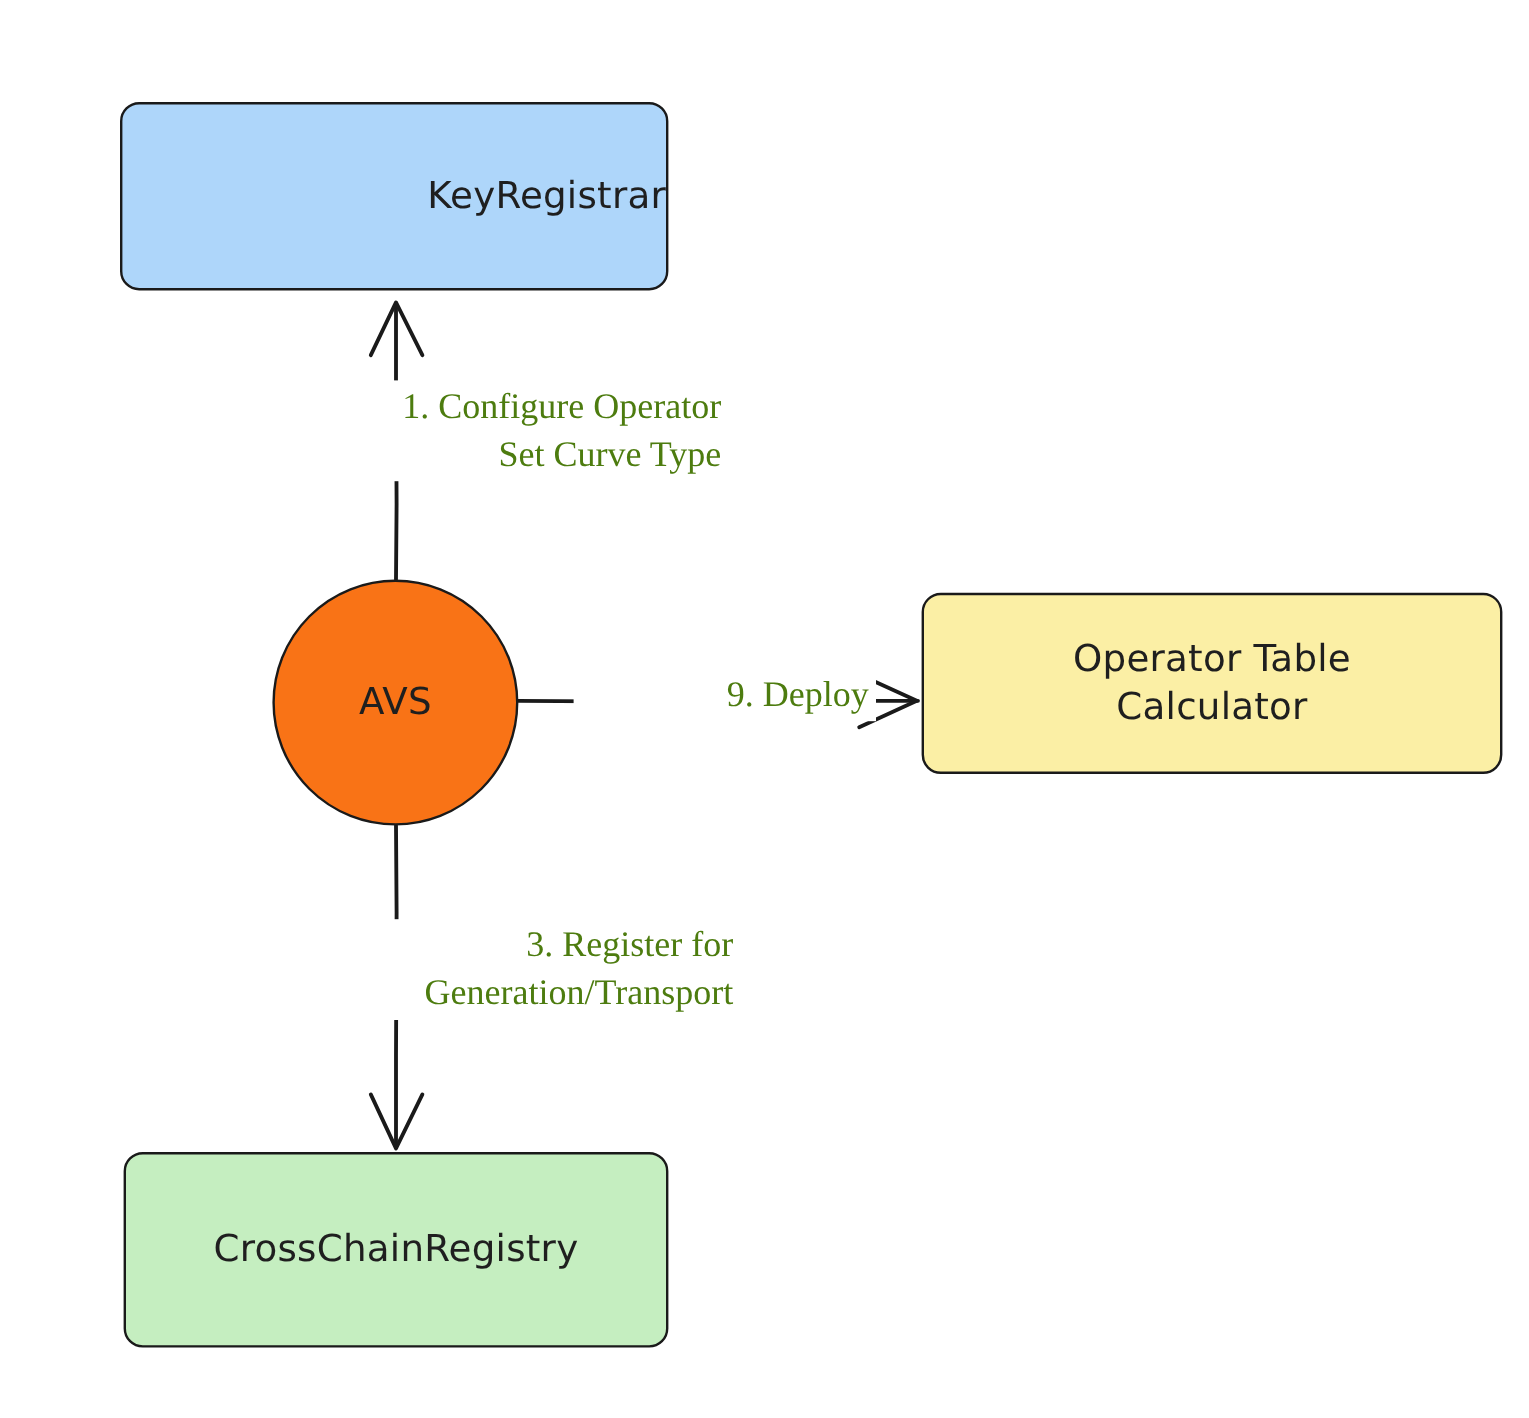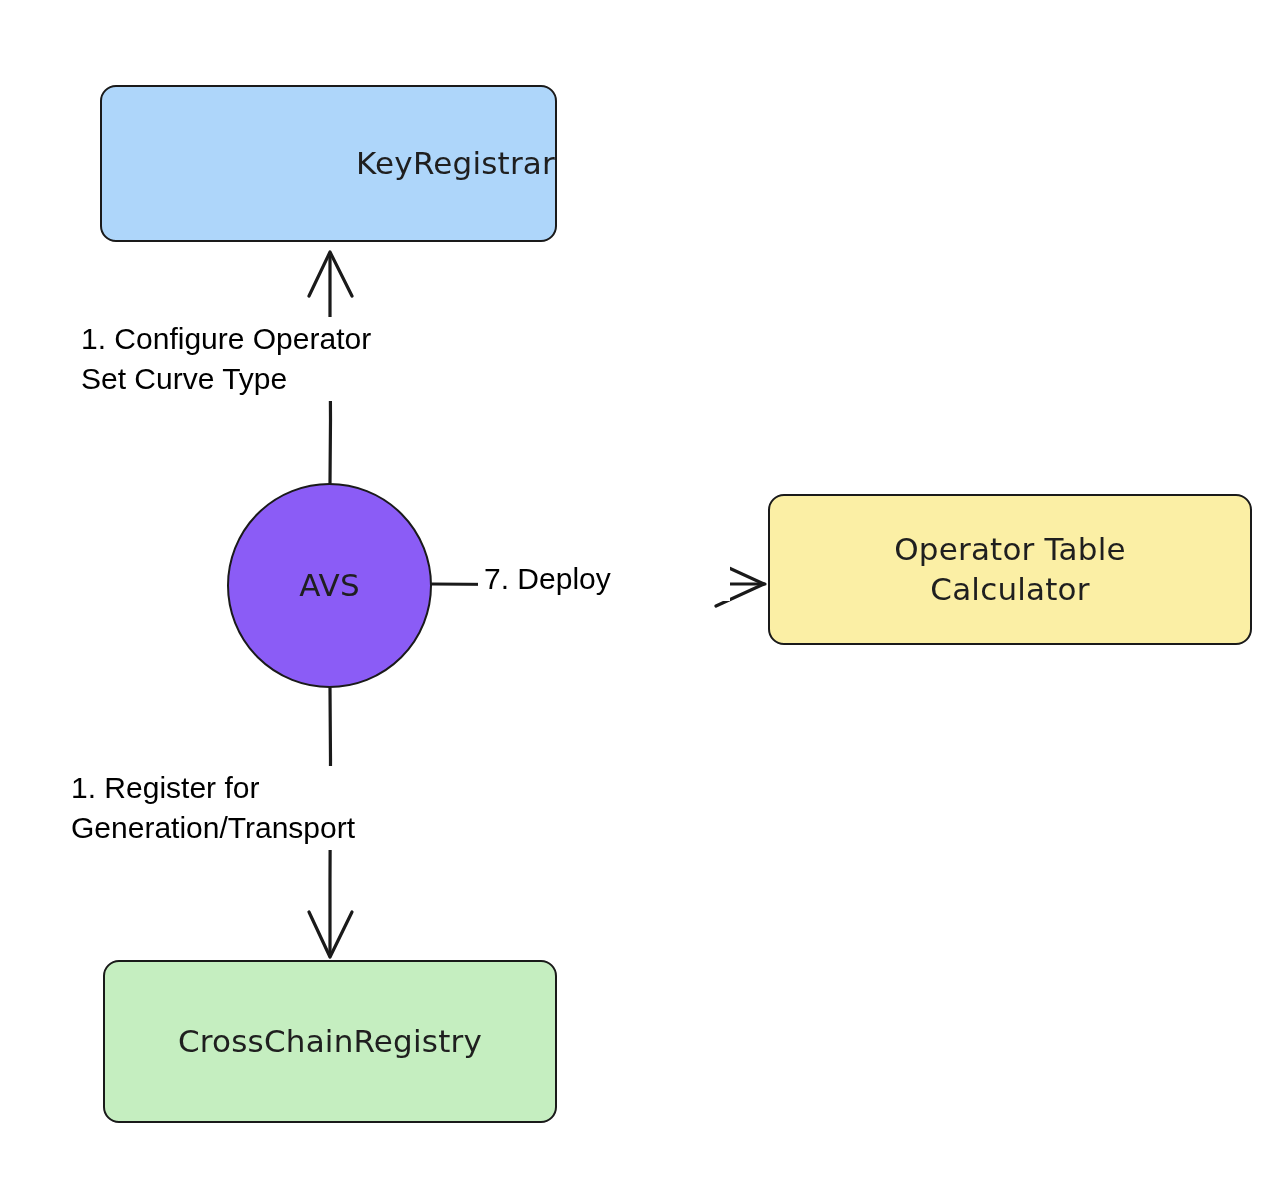--- a/index.html
+++ b/index.html
@@ -74,23 +74,23 @@
   }
   #node-crosschainregistry {
     left: 103px;
     top: 960px;
     width: 454px;
     height: 163px;
     font-size: 31px;
   }
   .edge-label {
     position: absolute;
-    text-align: left;
-    color: #000000;
-    font-family: Liberation Sans, sans-serif;
+    text-align: right;
+    color: #4d7c0f;
+    font-family: Liberation Serif, serif;
     font-size: 30px;
     line-height: 1.33;
     white-space: pre-line;
     background: #ffffff;
     padding: 2px 6px;
     z-index: 4;
   }
   #edge-label-1 {
     left: 75px;
     top: 317px;
@@ -124,34 +124,34 @@
       <path d="M 330 688 L 330.5 760 L 330 880 L 330 956"></path>
       <path d="M 309 912 L 330 957 L 352 912"></path>
 
     </g>
   </svg>
 
   <div class="node node-rect" id="node-keyregistrar" style="background:#aed6fa;">
     <span class="node-label">KeyRegistrar</span>
   </div>
 
-  <div class="node node-circle" id="node-avs" style="background:#8b5cf6;">
+  <div class="node node-circle" id="node-avs" style="background:#f97316;">
     <span class="node-label">AVS</span>
   </div>
 
   <div class="node node-rect" id="node-operator-table-calculator" style="background:#fbefa5;">
     <span class="node-label">Operator Table
 Calculator</span>
   </div>
 
   <div class="node node-rect" id="node-crosschainregistry" style="background:#c5eec0;">
     <span class="node-label">CrossChainRegistry</span>
   </div>
 
   <div class="edge-label" id="edge-label-1">1. Configure Operator
 Set Curve Type</div>
 
-  <div class="edge-label" id="edge-label-2">7. Deploy</div>
+  <div class="edge-label" id="edge-label-2">9. Deploy</div>
 
-  <div class="edge-label" id="edge-label-3">1. Register for
+  <div class="edge-label" id="edge-label-3">3. Register for
 Generation/Transport</div>
 
 </div>
 
 </body></html>

